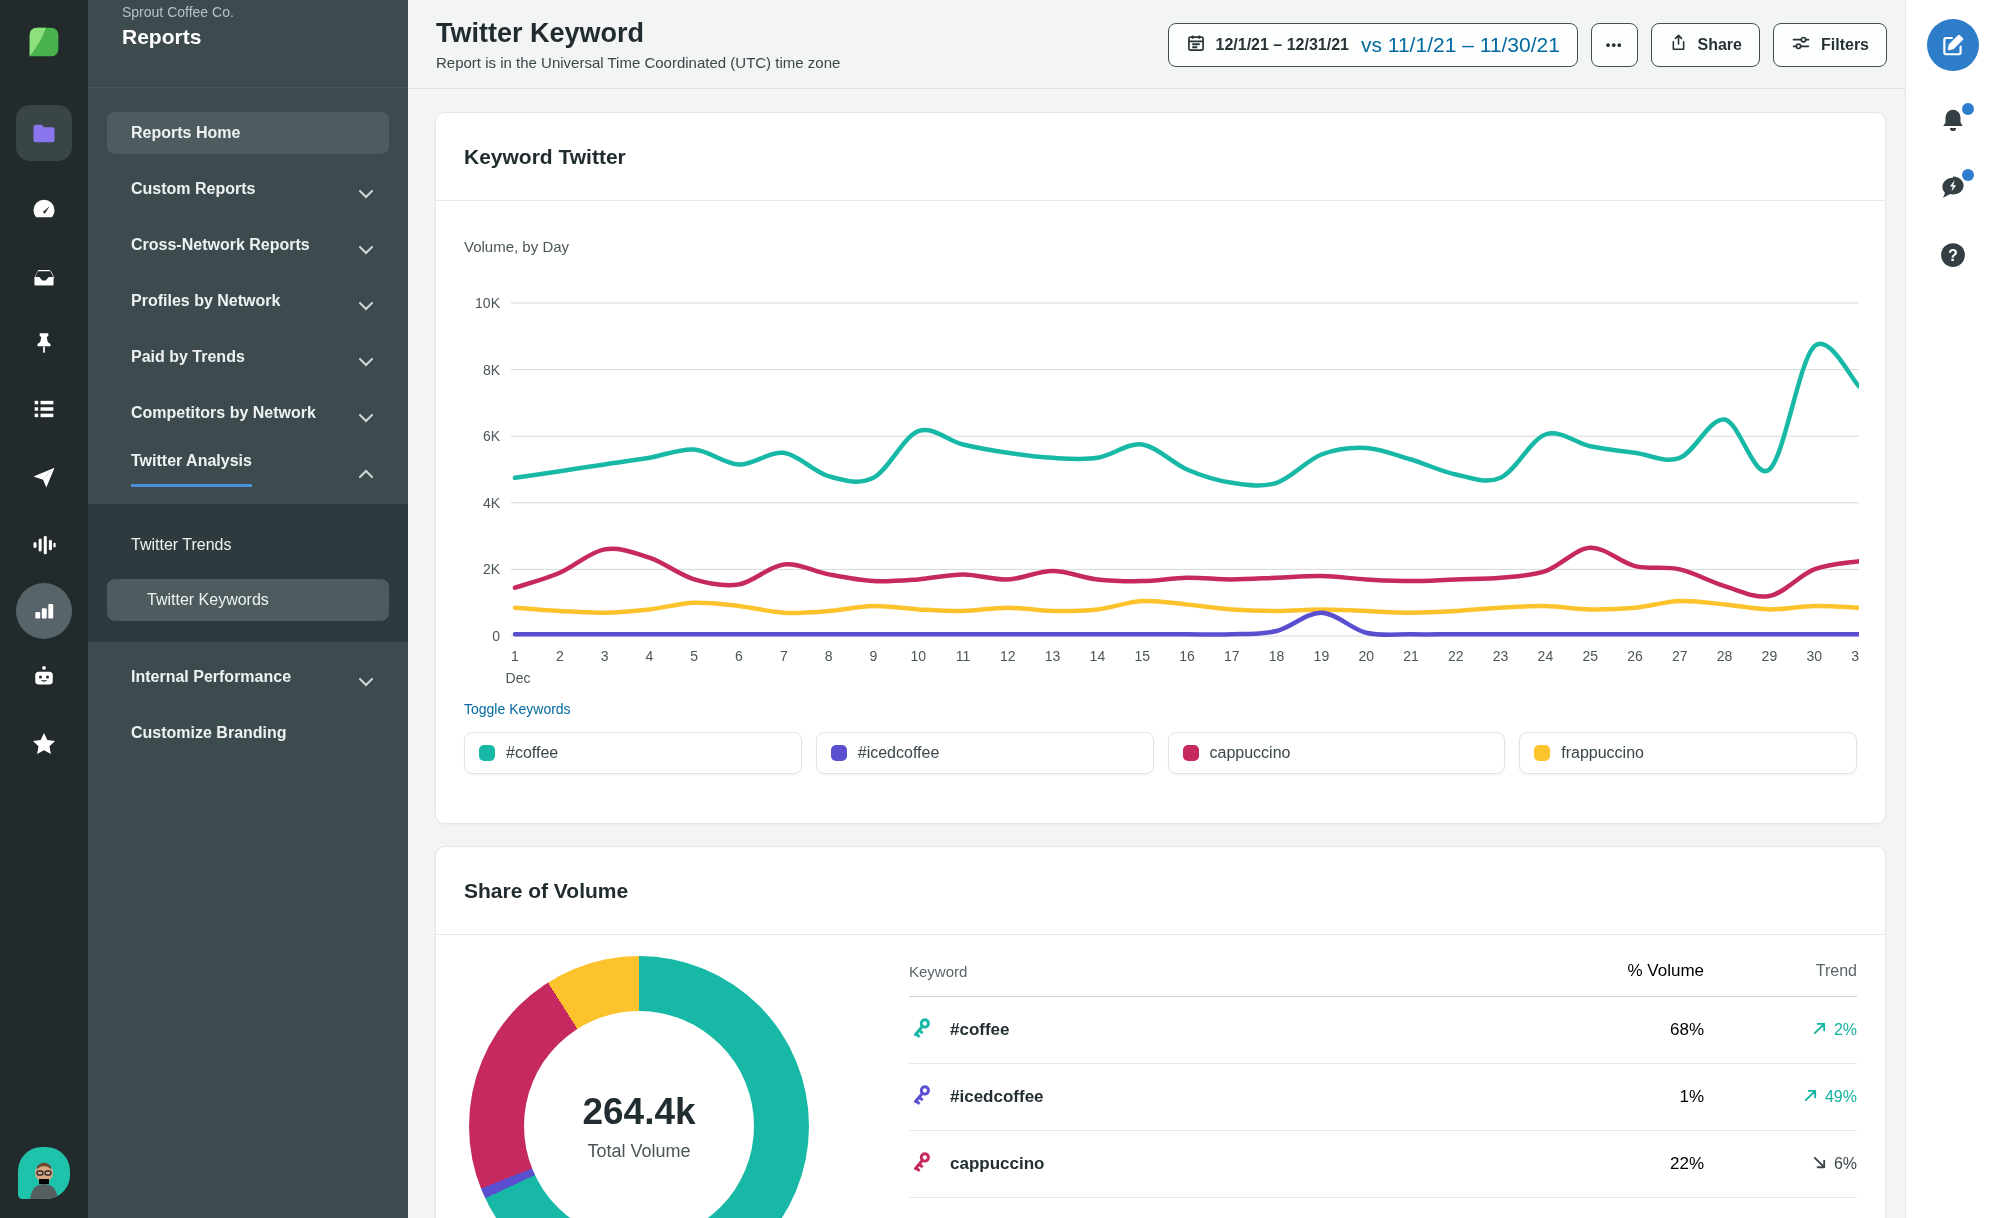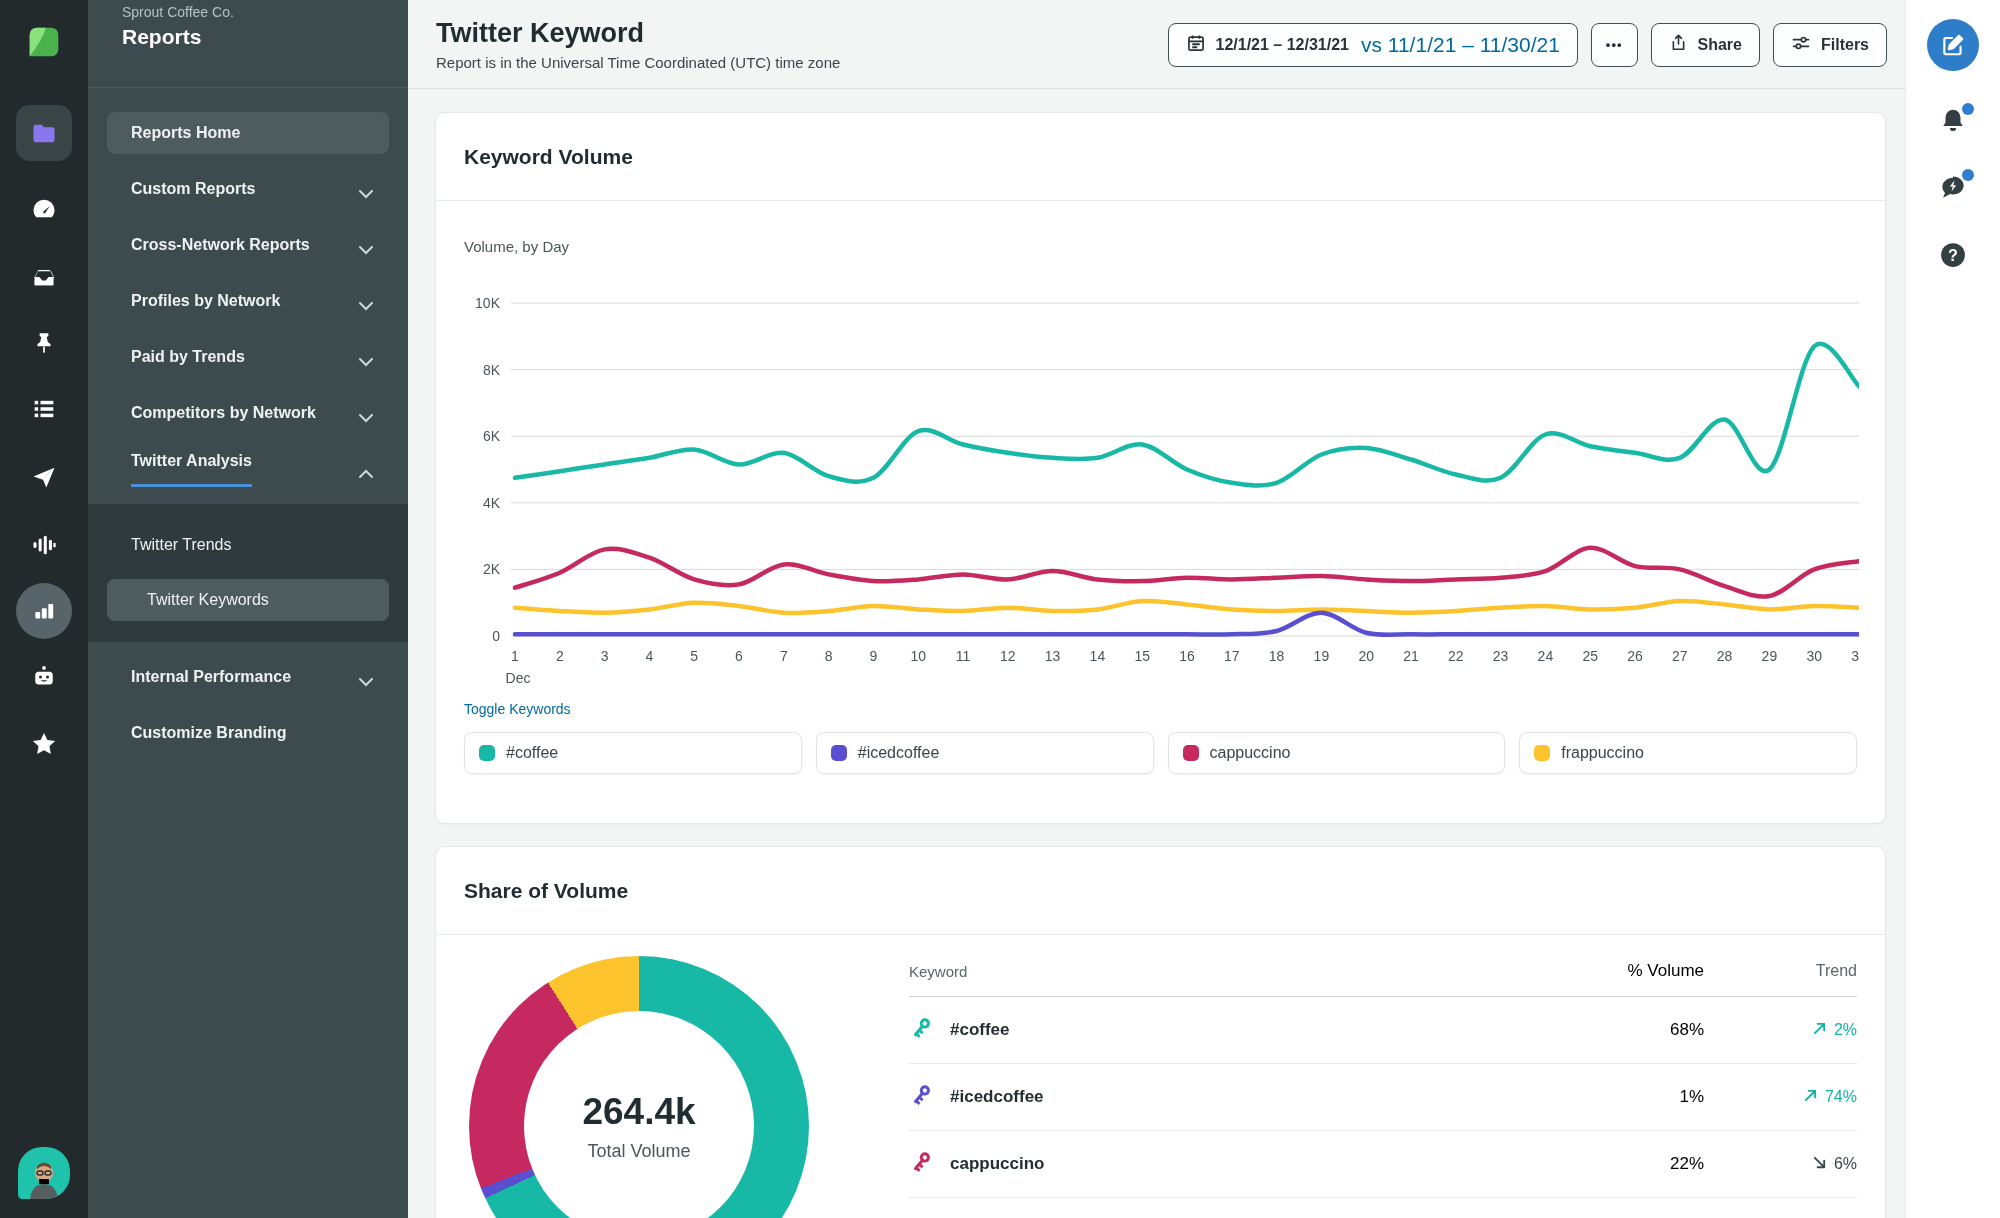--- a/index.html
+++ b/index.html
@@ -275,21 +275,21 @@
             </svg></span>
         <span>Filters</span>
       </button>
     </div>
   </header>
 
   <div class="content">
 
     <section class="card">
       <div class="card-head">
-          <h2 class="card-title">Keyword Volume</h2>
+          <h2 class="card-title">Keyword Twitter</h2>
         </div>
       <div class="card-body">
         <div class="chart-sub-label">Volume, by Day</div>
         <svg id="volume-chart" width="1395" height="410">
             <line x1="47" x2="1395" y1="354" y2="354" stroke="#d5dad9" stroke-width="1"></line>
             <text x="36" y="359" text-anchor="end" class="axis-text">0</text>
             <line x1="47" x2="1395" y1="287.4" y2="287.4" stroke="#d5dad9" stroke-width="1"></line>
             <text x="36" y="292.4" text-anchor="end" class="axis-text">2K</text>
             <line x1="47" x2="1395" y1="220.79999999999998" y2="220.79999999999998" stroke="#d5dad9" stroke-width="1"></line>
             <text x="36" y="225.79999999999998" text-anchor="end" class="axis-text">4K</text>
@@ -406,21 +406,21 @@
                       <rect x="12" y="18.3" width="4.6" height="2.8"></rect>
                     </g>
                   </svg></span>
                 <span>#icedcoffee</span>
               </div>
             <div class="vol-cell">1%</div>
             <div class="trend-cell" style="color: rgb(18, 179, 160);">
                 <span><svg width="15" height="15" viewBox="0 0 16 16" fill="none" stroke="currentColor" stroke-width="2" stroke-linecap="round" stroke-linejoin="round">
                     <path d="M3 13 13 3M6 3h7v7"></path>
                   </svg></span>
-                <span>74%</span>
+                <span>49%</span>
               </div>
           </div>
           <div class="t-row t-data">
             <div class="kw-cell">
                 <span style="color: rgb(197, 41, 95);"><svg width="24" height="24" viewBox="0 0 24 24" fill="currentColor">
                     <g transform="rotate(40 12 12)">
                       <circle cx="12" cy="6" r="3.6" fill="none" stroke="currentColor" stroke-width="3"></circle>
                       <rect x="10.5" y="9.5" width="3" height="12.5" rx="1.2"></rect>
                       <rect x="12" y="13.5" width="4.6" height="2.8"></rect>
                       <rect x="12" y="18.3" width="4.6" height="2.8"></rect>

